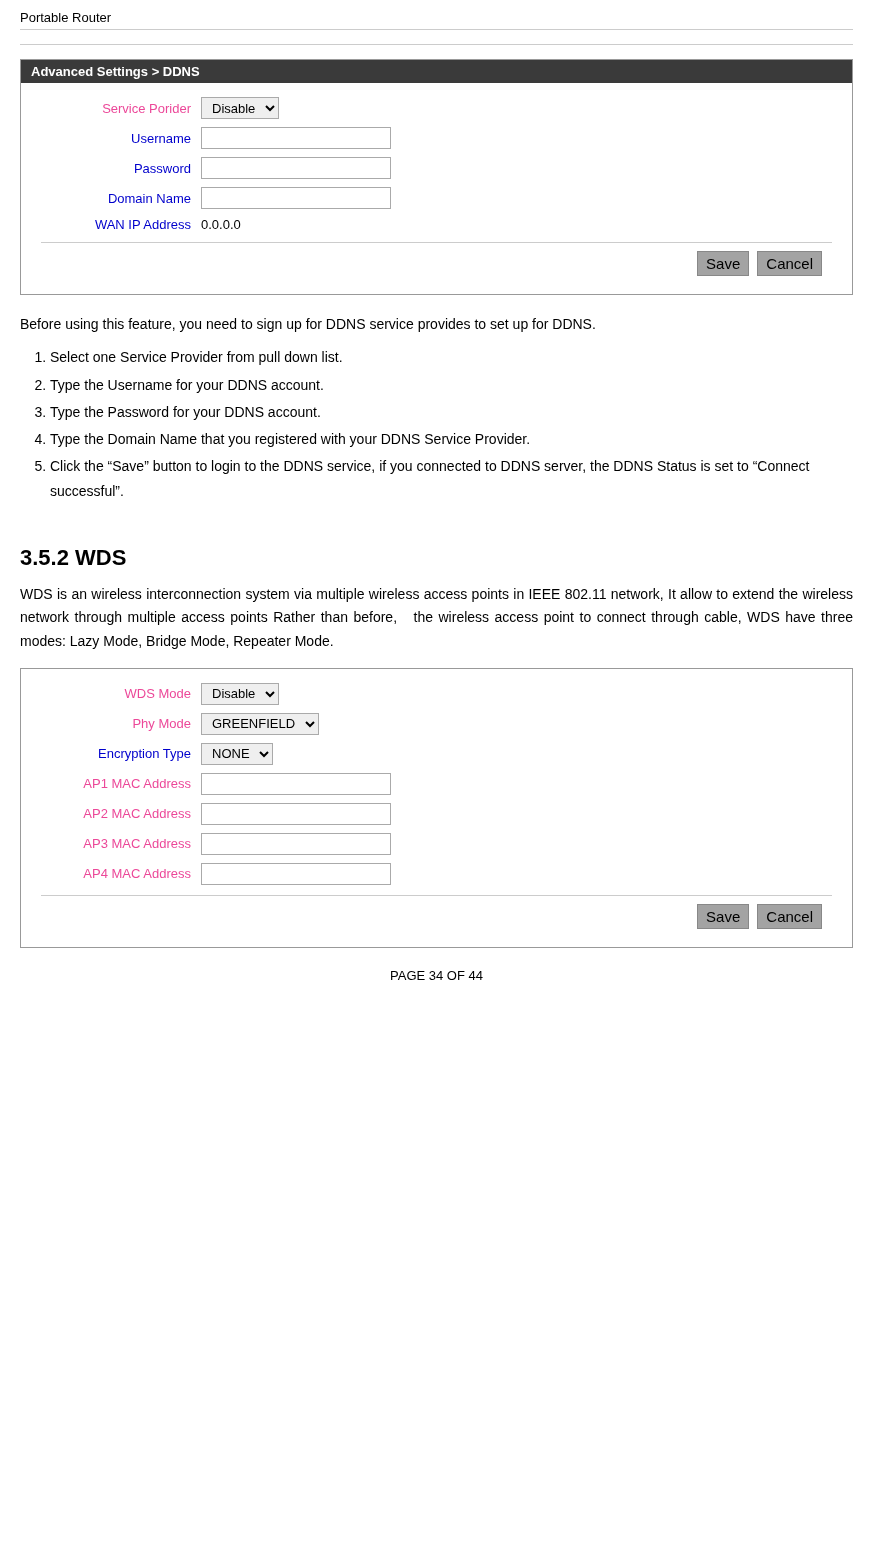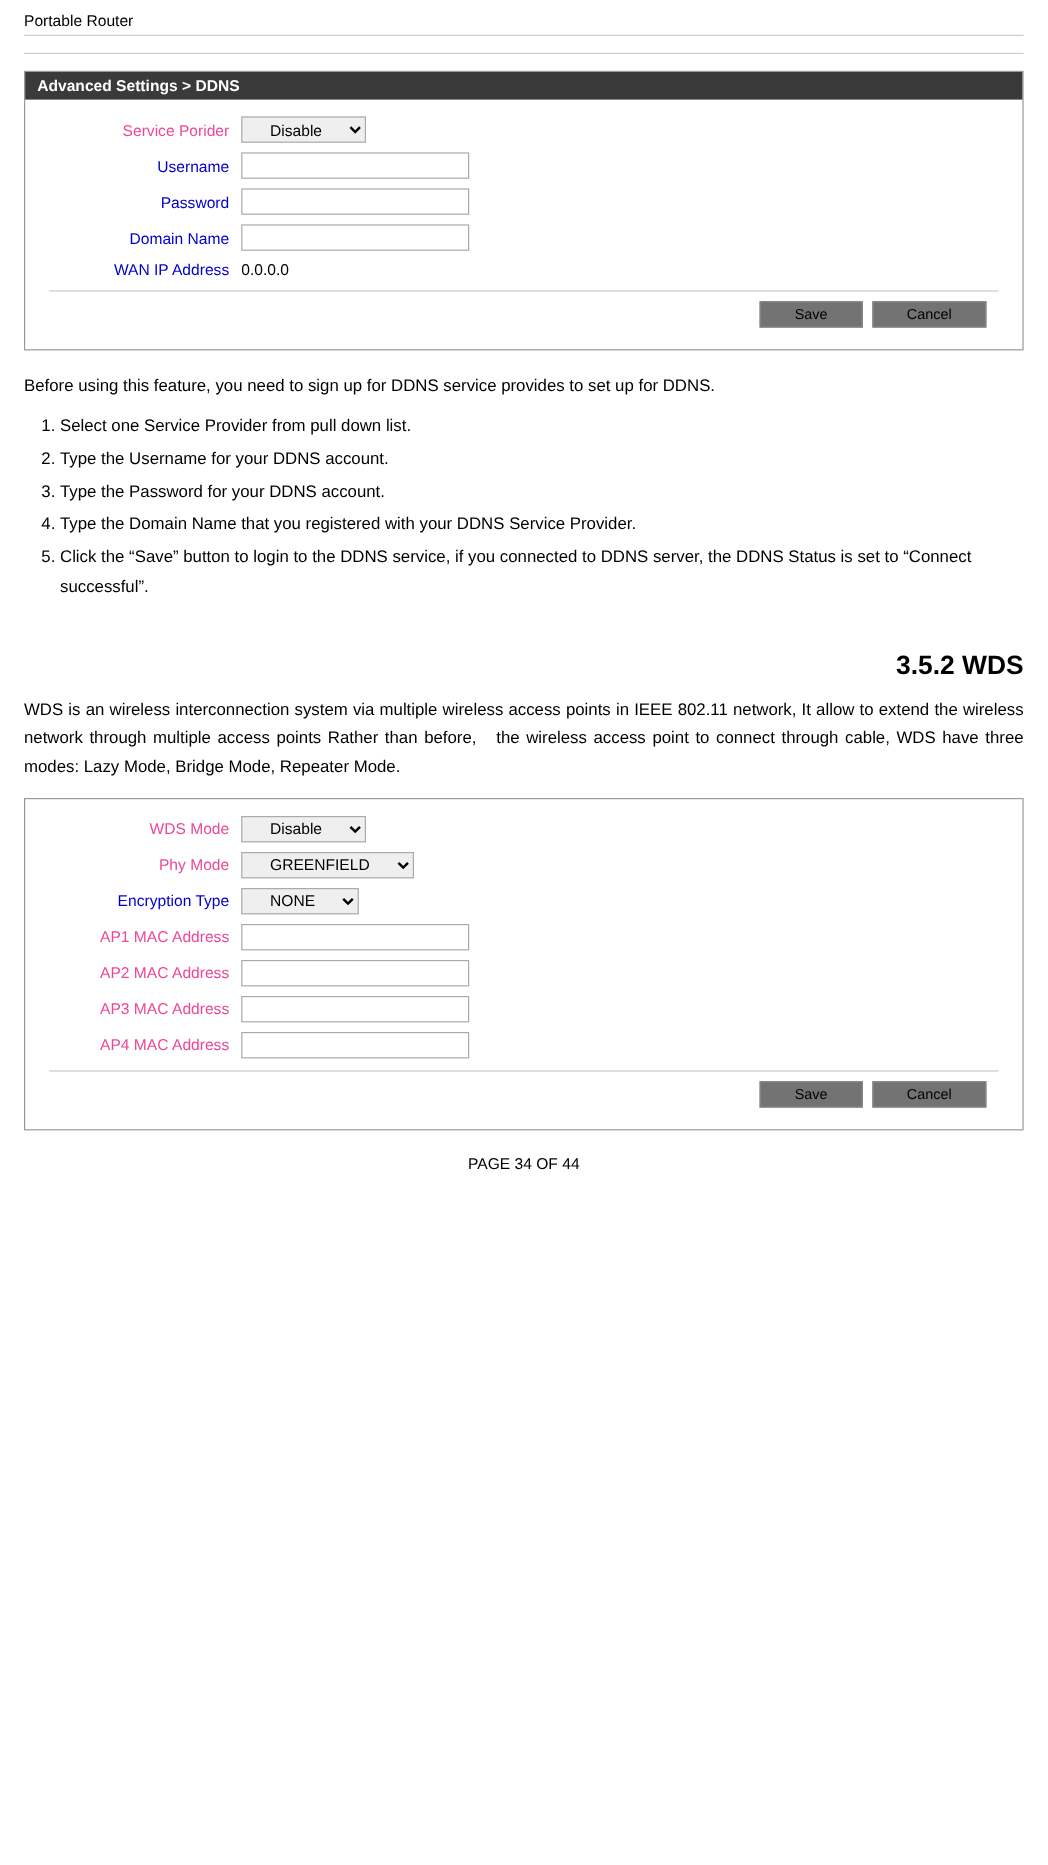--- a/index.html
+++ b/index.html
@@ -54,37 +54,37 @@
     }
     .form-input {
       border: 1px solid #aaa;
       padding: 2px 4px;
       font-size: 13px;
       width: 190px;
       height: 22px;
     }
     .form-select {
       border: 1px solid #aaa;
-      padding: 1px 19px;
+      padding: 1px 6px;
       font-size: 13px;
       height: 22px;
     }
     .button-row {
       display: flex;
       justify-content: flex-end;
       padding: 8px 10px 8px 0;
       border-top: 1px solid #ccc;
       margin-top: 10px;
       gap: 8px;
     }
     .btn {
-      padding: 3px 28px;
-      font-size: 12px;
+      padding: 3px 8px;
+      font-size: 15px;
       border: 1px solid #888;
-      background: #737373;
+      background: #a3a3a3;
       cursor: pointer;
     }
     .description-text {
       font-size: 14px;
       line-height: 1.6;
       margin-bottom: 10px;
       color: #000;
     }
     .description-list {
       margin-left: 30px;
@@ -93,21 +93,20 @@
     .description-list li {
       font-size: 14px;
       line-height: 1.8;
       margin-bottom: 2px;
     }
     .section-title {
       font-size: 22px;
       font-weight: bold;
       margin-top: 40px;
       margin-bottom: 12px;
-      text-align: right;
     }
     .section-desc {
       font-size: 14px;
       line-height: 1.7;
       text-align: justify;
       margin-bottom: 14px;
     }
     .page-footer {
       text-align: center;
       font-size: 13px;

